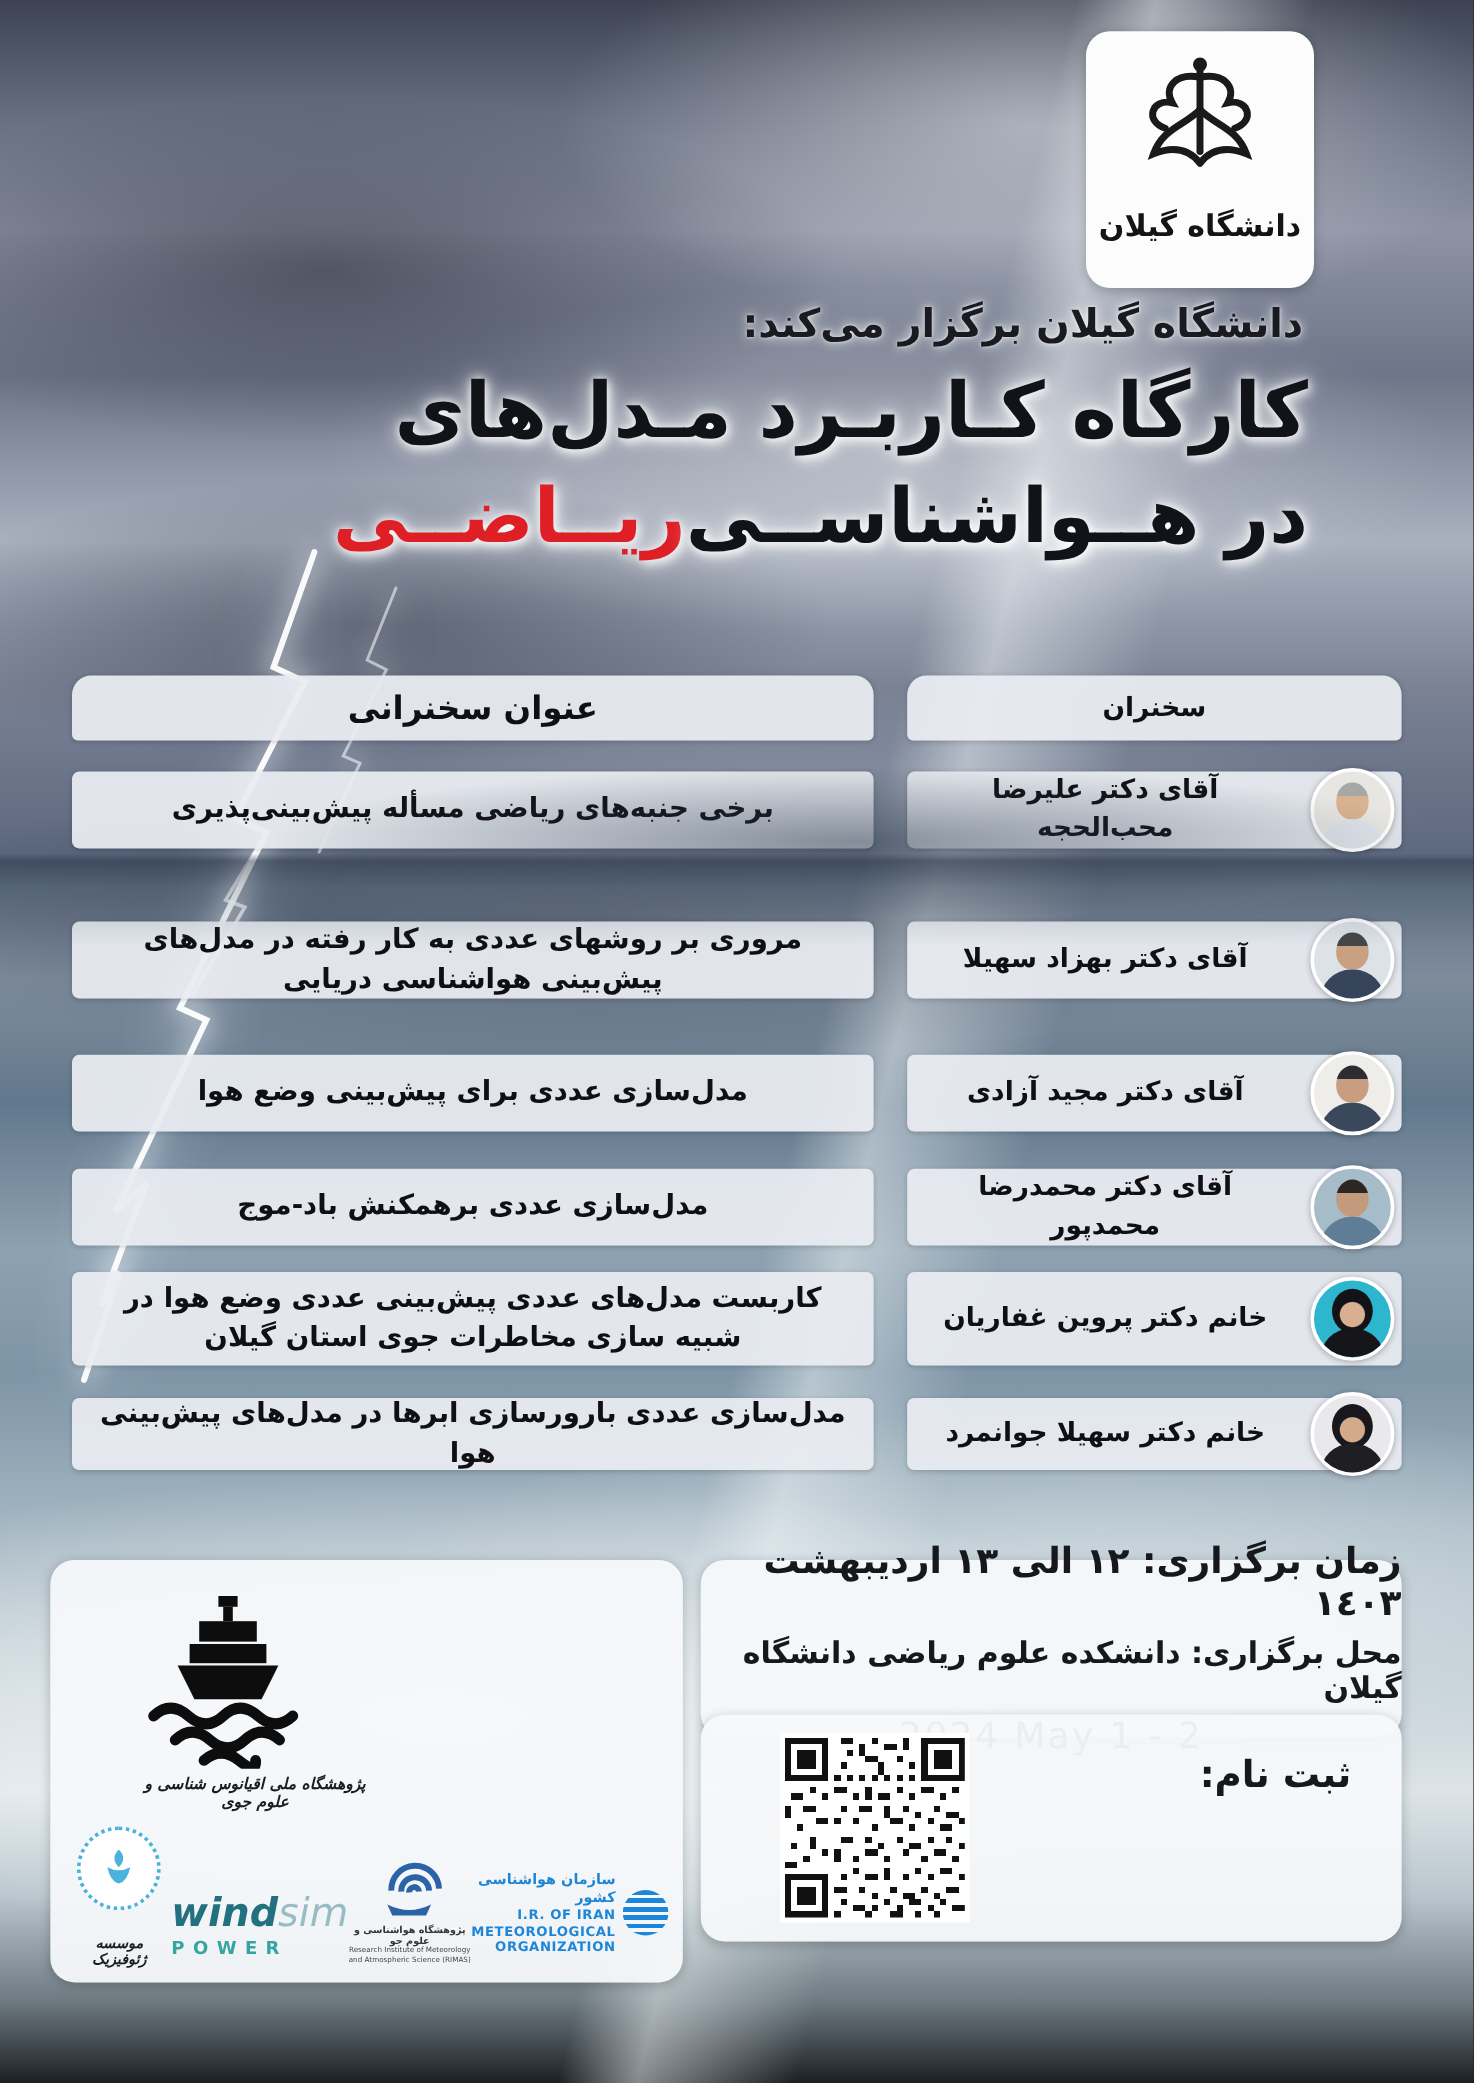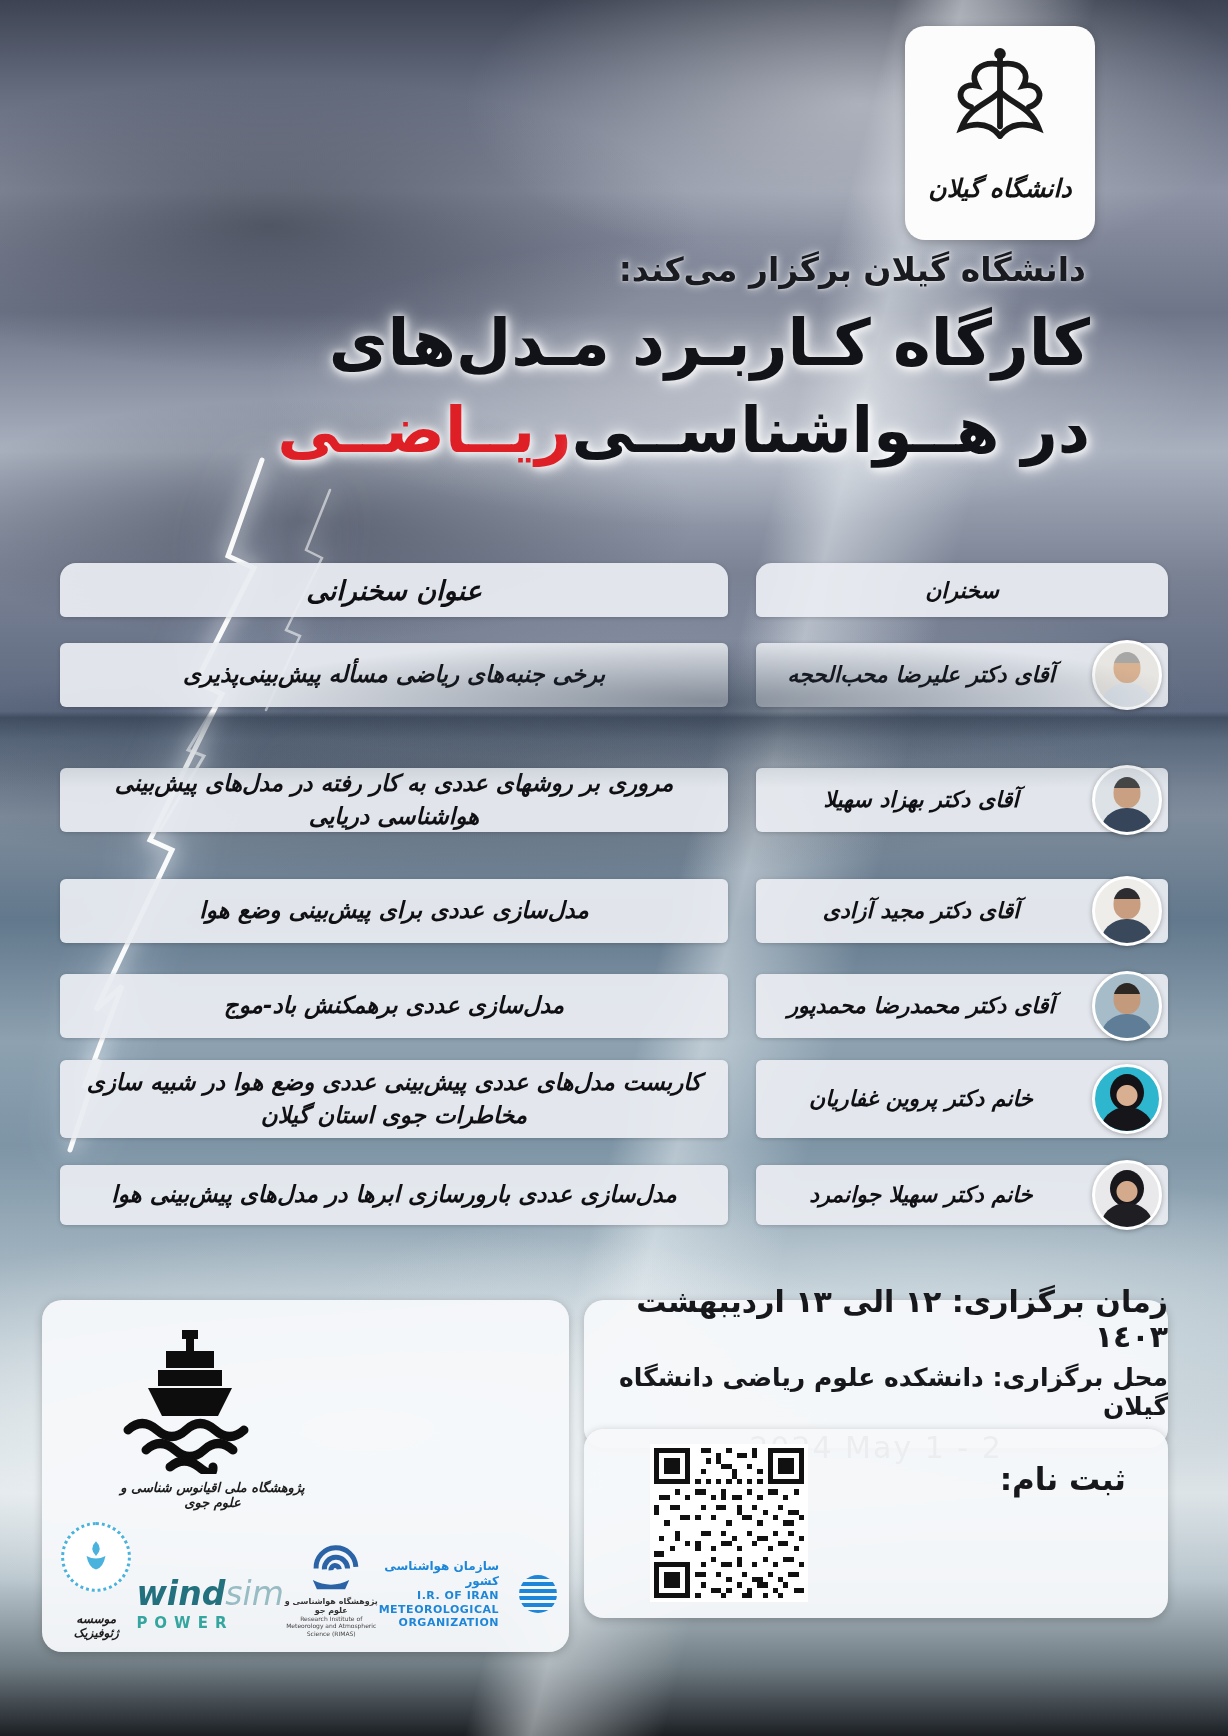--- a/index.html
+++ b/index.html
@@ -31,34 +31,34 @@
       radial-gradient(55% 55% at 58% 46%, rgba(38,52,70,.5), transparent 72%),
       linear-gradient(180deg, transparent 52%, rgba(32,46,62,.45) 56%, rgba(60,80,96,.25) 70%, transparent 100%);
   }
   svg{display:block}
   .fa{direction:rtl}
   
   .lightning{position:absolute;left:0;top:420px;pointer-events:none;filter:drop-shadow(0 0 10px #fff) drop-shadow(0 0 26px rgba(220,235,255,.9));}
   
   .uog-box{position:absolute;left:905px;top:26px;width:190px;height:214px;background:#fcfcfd;border-radius:20px;
     box-shadow:0 2px 10px rgba(0,0,0,.25);display:flex;flex-direction:column;align-items:center;padding-top:14px;box-sizing:border-box;}
-  .uog-caption{font-size:25px;font-weight:bold;color:#141414;margin-top:6px;font-style:italic;}
+  .uog-caption{font-size:25px;font-weight:bold;color:#141414;margin-top:6px;}
   
   .presents{position:absolute;right:142px;top:250px;font-size:33px;font-weight:700;color:#191b20;
     text-shadow:0 0 10px rgba(255,255,255,.85),0 0 3px rgba(255,255,255,.7);}
   .title{position:absolute;right:138px;top:306px;text-align:right;}
   .t1{font-size:64px;font-weight:900;color:#121318;letter-spacing:-1px;
     text-shadow:0 0 18px rgba(255,255,255,.95),0 0 7px rgba(255,255,255,.85),3px 4px 8px rgba(255,255,255,.5);}
   .t2{display:flex;direction:ltr;justify-content:flex-end;margin-top:14px;font-size:63px;font-weight:900;
     text-shadow:0 0 18px rgba(255,255,255,.95),0 0 7px rgba(255,255,255,.85),3px 4px 8px rgba(255,255,255,.5);}
   .t2 .red{color:#df1f26;}
   .t2 .blk{color:#121318;}
   
   .table{position:absolute;left:60px;top:563px;width:1108px;}
-  .trow{display:flex;direction:ltr;gap:28px;font-style:italic;}
+  .trow{display:flex;direction:ltr;gap:28px;}
   .cell{background:rgba(233,236,241,.94);display:flex;align-items:center;justify-content:center;
     color:#101014;text-align:center;box-shadow:0 1px 4px rgba(0,0,0,.18);}
   .th{height:54px;border-radius:16px 16px 5px 5px;font-size:27px;font-weight:800;}
   .td{border-radius:6px;font-size:23px;font-weight:700;line-height:1.45;}
   .c-title{flex:0 0 668px;padding:0 16px;box-sizing:border-box;}
   .c-speaker{flex:1;position:relative;padding:0 96px 0 14px;box-sizing:border-box;font-size:22px;}
   .h64{height:64px}.h78{height:78px}.h60{height:60px}
   .mt26{margin-top:26px}.mt61{margin-top:61px}.mt47{margin-top:47px}.mt31{margin-top:31px}.mt22{margin-top:22px}.mt27{margin-top:27px}
   
   .avatar{position:absolute;right:6px;top:50%;transform:translateY(-50%);width:70px;height:70px;border-radius:50%;
@@ -95,21 +95,21 @@
     display:flex;align-items:center;justify-content:center;box-sizing:border-box;}
   .ut-caption{font-size:12px;font-weight:bold;font-style:italic;color:#1c1c1c;margin-top:20px;}
   .windsim{width:158px;text-align:left;padding-bottom:8px;}
   .ws-line{font-size:33px;font-style:italic;font-weight:700;direction:ltr;line-height:1;}
   .ws-wind{color:#23707e;}
   .ws-sim{color:#97bcc3;font-weight:400;}
   .ws-power{font-size:15px;font-weight:700;color:#35a69f;letter-spacing:7px;margin-top:4px;direction:ltr;}
   .rimas{width:118px;text-align:center;padding-bottom:2px;}
   .rimas-fa{font-size:8px;font-weight:bold;color:#333;margin-top:2px;}
   .rimas-en{font-size:6px;color:#444;line-height:1.3;}
-  .irimo{flex:1;display:flex;align-items:center;justify-content:flex-end;gap:20px;padding-bottom:10px;}
+  .irimo{flex:1;display:flex;align-items:center;justify-content:flex-end;gap:6px;padding-bottom:10px;}
   .irimo-text{text-align:right;color:#1d86d8;font-weight:800;line-height:1.25;}
   .irimo-fa{font-size:12px;}
   .irimo-en{font-size:11px;letter-spacing:.5px;direction:ltr;}
   .irimo-emblem{width:38px;height:38px;border-radius:50%;
     background:repeating-linear-gradient(180deg,#1d86d8 0 4px,#f4f8fa 4px 7px);flex:0 0 auto;}
 </style>
 </head>
 <body>
 
 <div class="poster">

